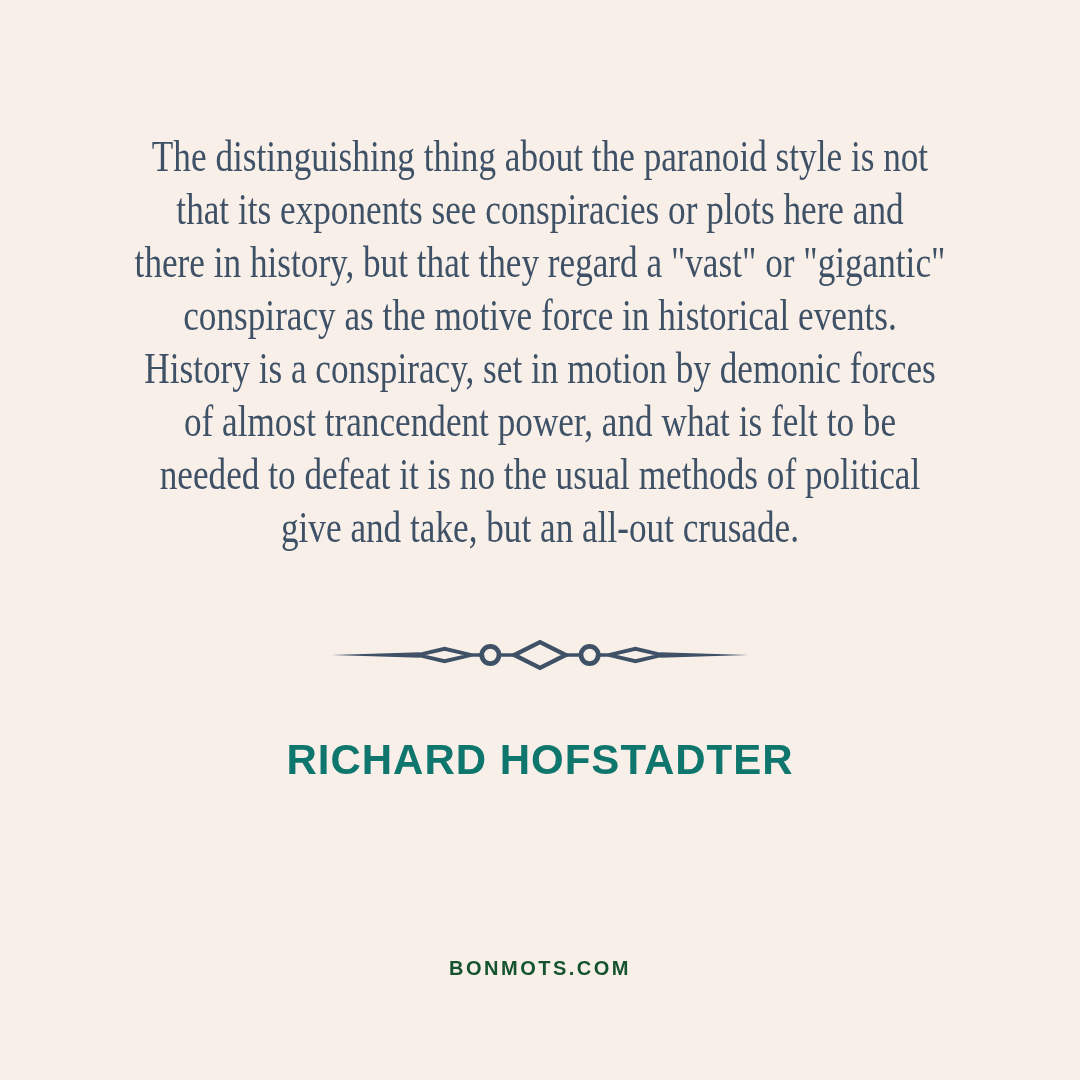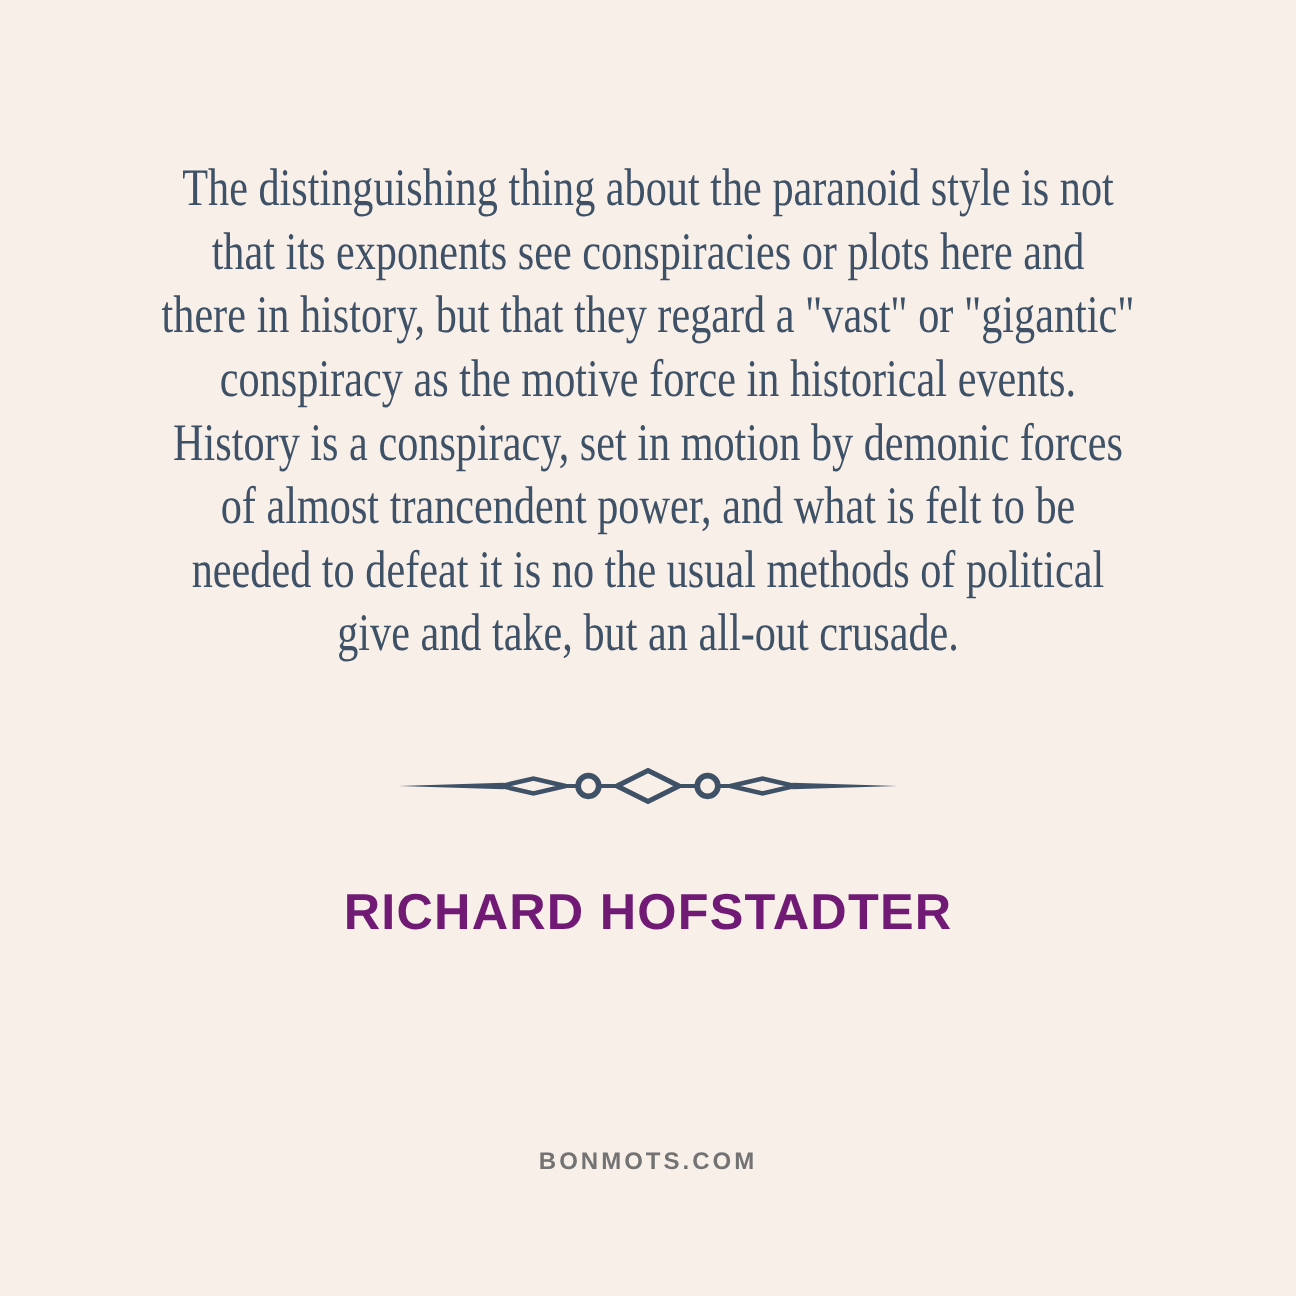--- a/index.html
+++ b/index.html
@@ -51,33 +51,33 @@
   .author {
     position: absolute;
     top: 736px;
     left: 0;
     right: 0;
     text-align: center;
     font-family: "Liberation Sans", sans-serif;
     font-weight: 700;
     font-size: 42px;
     letter-spacing: 1px;
-    color: #701a75;
+    color: #0f766e;
   }
   .site-credit {
     position: absolute;
     top: 957px;
     left: 0;
     right: 0;
     text-align: center;
     font-family: "Liberation Sans", sans-serif;
     font-weight: 700;
     font-size: 20px;
     letter-spacing: 2.5px;
-    color: #737373;
+    color: #14532d;
   }
 </style>
 </head>
 <body>
 
 <div class="card">
 
   <div class="quote">
     <div class="quote-line">The distinguishing thing about the paranoid style is not</div>
     <div class="quote-line">that its exponents see conspiracies or plots here and</div>

